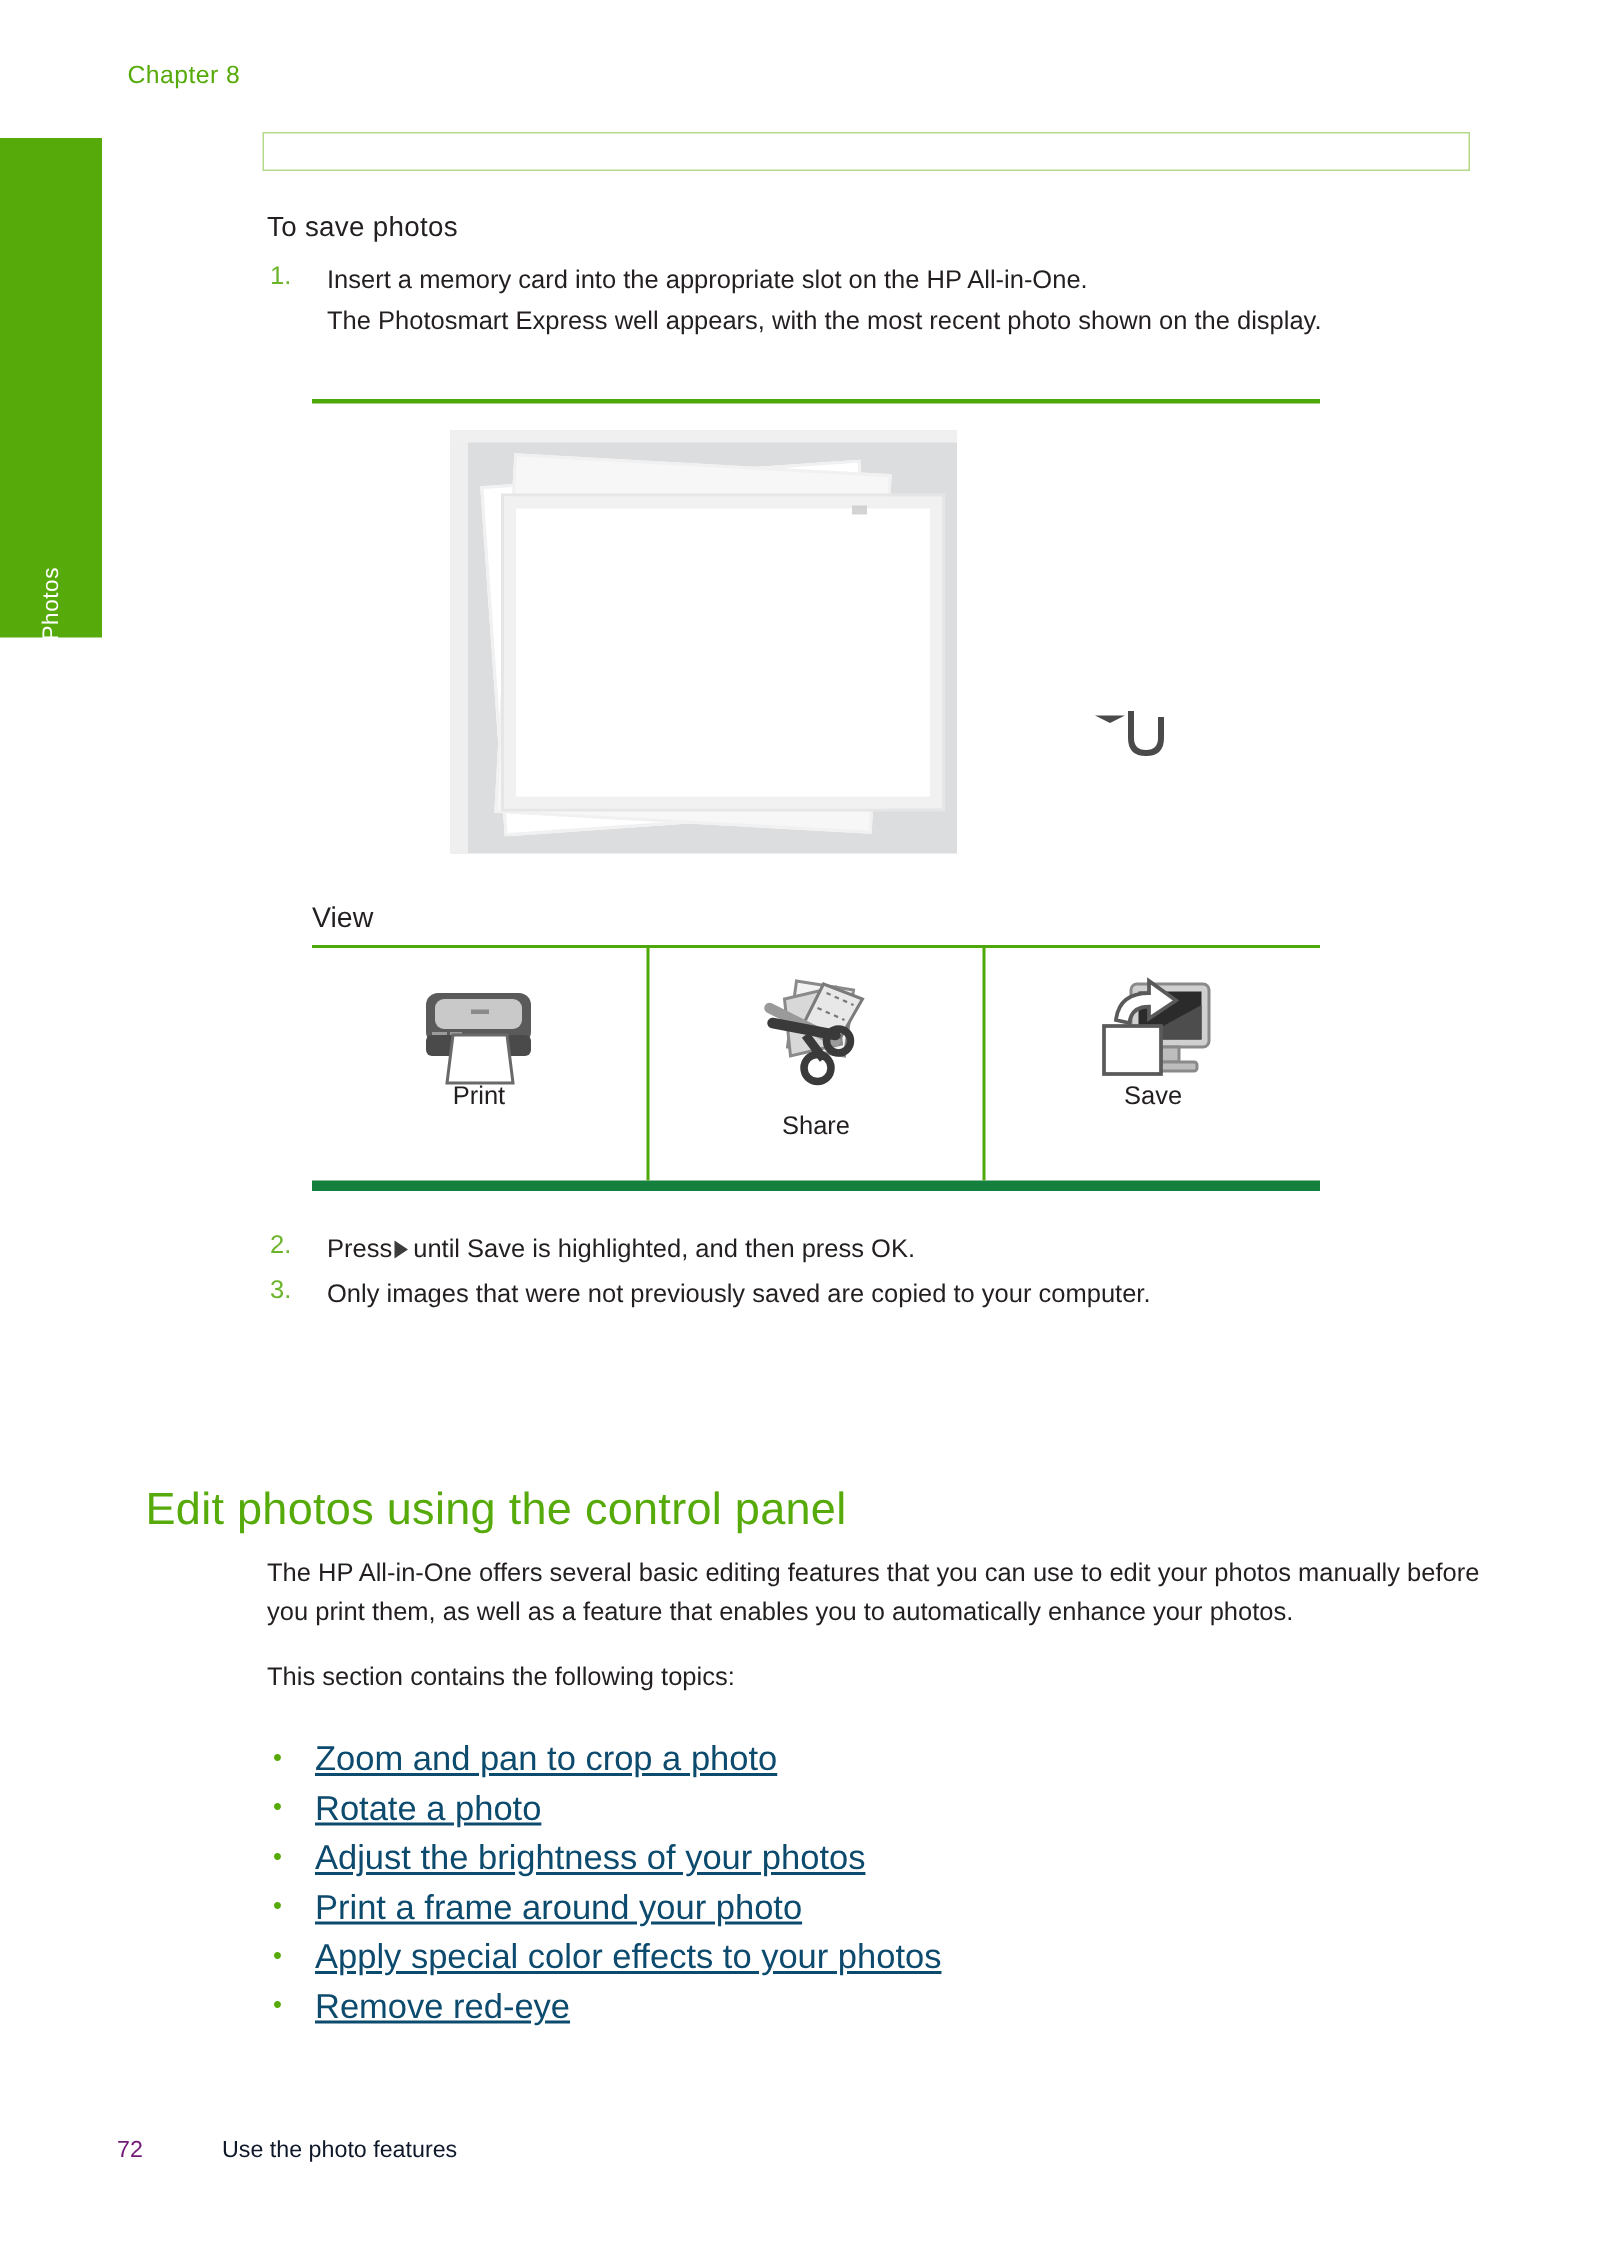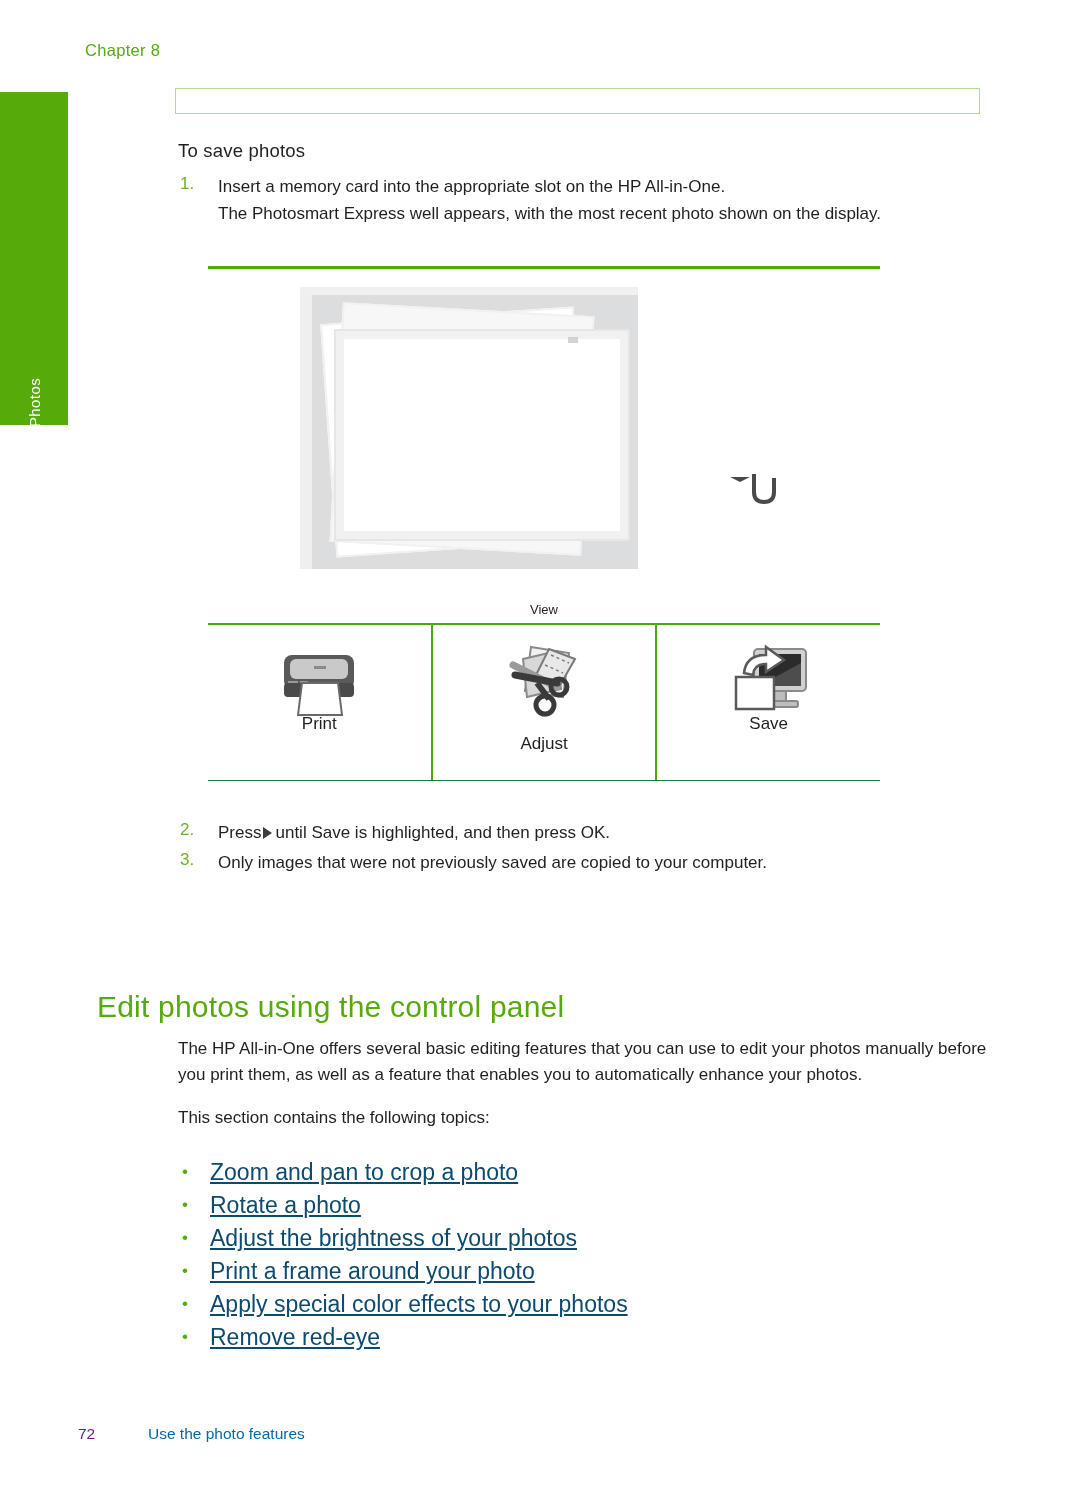--- a/index.html
+++ b/index.html
@@ -181,28 +181,28 @@
   }
 
   
   .menu-table {
     position: absolute;
     left: 208px;
     top: 602px;
     width: 672px;
   }
   .view-row {
-    text-align: center;
-    font-size: 13px;
+    text-align: left;
+    font-size: 19px;
     padding-bottom: 6px;
   }
   .icon-grid {
     display: flex;
     border-top: 2px solid #4fa80a;
-    border-bottom: 1px solid #15803d;
+    border-bottom: 7px solid #15803d;
   }
   .cell {
     flex: 1;
     position: relative;
     height: 155px;
     border-left: 2px solid #4fa80a;
     box-sizing: border-box;
   }
   .cell:first-child { border-left: none; }
   .cell .icon {
@@ -289,21 +289,21 @@
     left: 78px;
     top: 1425px;
     font-size: 15.5px;
     color: #701a75;
   }
   .footer-text {
     position: absolute;
     left: 148px;
     top: 1425px;
     font-size: 15.5px;
-    color: #0369a1;
+    color: #0f172a;
   }
 </style>
 </head>
 <body>
 
 <div class="chapter-label">Chapter 8</div>
 
 <div class="side-tab">
   <span class="side-tab-label">Photos</span>
 </div>
@@ -365,21 +365,21 @@
         <polygon points="22,20 56,12 60,50 26,58" fill="#d8d8d8" stroke="#8a8a8a" stroke-width="2"></polygon>
         <polygon points="48,10 74,20 58,48 34,38" fill="#e8e8e8" stroke="#7a7a7a" stroke-width="2"></polygon>
         <line x1="50" y1="16" x2="68" y2="24" stroke="#7a7a7a" stroke-width="1.5" stroke-dasharray="3 3"></line>
         <line x1="44" y1="26" x2="62" y2="34" stroke="#7a7a7a" stroke-width="1.5" stroke-dasharray="3 3"></line>
         <path d="M12 26 L56 48" stroke="#9a9a9a" stroke-width="7" stroke-linecap="round" fill="none"></path>
         <path d="M14 36 L56 44" stroke="#3a3a3a" stroke-width="7" stroke-linecap="round" fill="none"></path>
         <circle cx="58" cy="48" r="8" fill="none" stroke="#3a3a3a" stroke-width="5"></circle>
         <circle cx="44" cy="66" r="9" fill="none" stroke="#3a3a3a" stroke-width="5"></circle>
         <path d="M36 44 L48 60" stroke="#3a3a3a" stroke-width="6" fill="none"></path>
       </svg>
-      <div class="cap">Adjust</div>
+      <div class="cap">Share</div>
     </div>
 
 
     <div class="cell c-save">
       <svg class="icon" viewBox="0 0 86 86">
         <rect x="28" y="10" width="52" height="42" rx="4" fill="#d0d0d0" stroke="#8a8a8a" stroke-width="2"></rect>
         <rect x="33" y="15" width="42" height="32" fill="#2b2b2b"></rect>
         <path d="M33 47 L75 24 L75 47 Z" fill="#4d4d4d"></path>
         <rect x="48" y="52" width="12" height="10" fill="#bdbdbd" stroke="#8a8a8a" stroke-width="2"></rect>
         <rect x="36" y="62" width="36" height="6" rx="2" fill="#bdbdbd" stroke="#8a8a8a" stroke-width="2"></rect>

